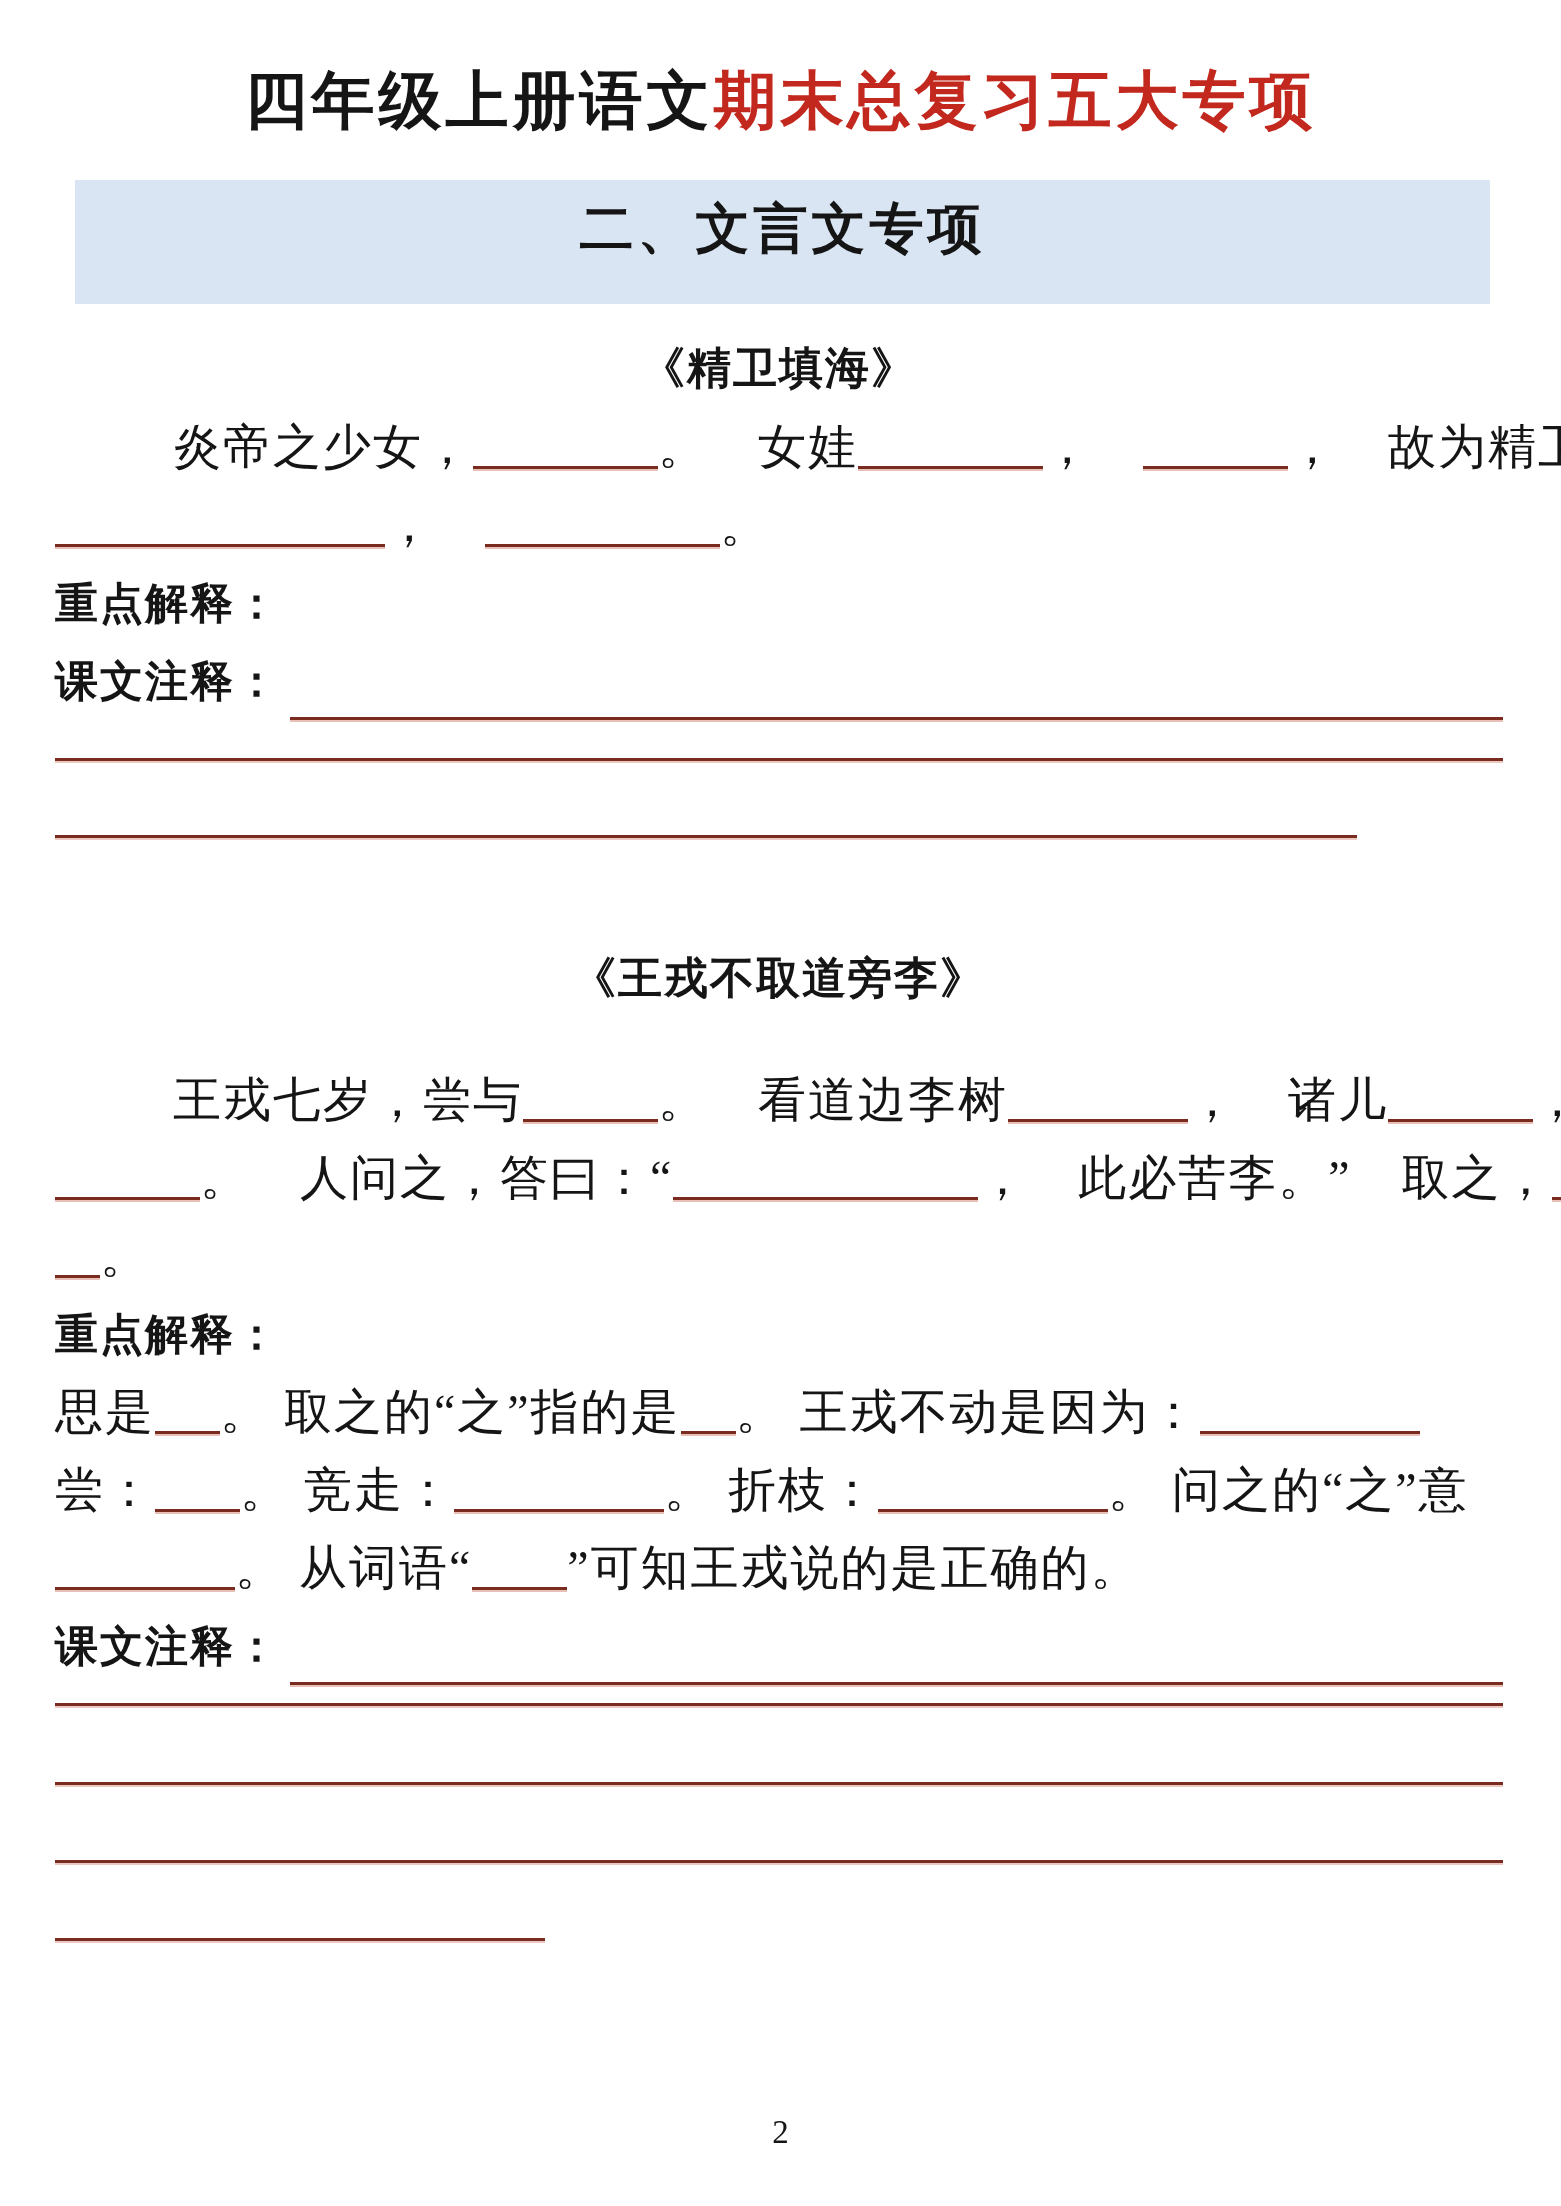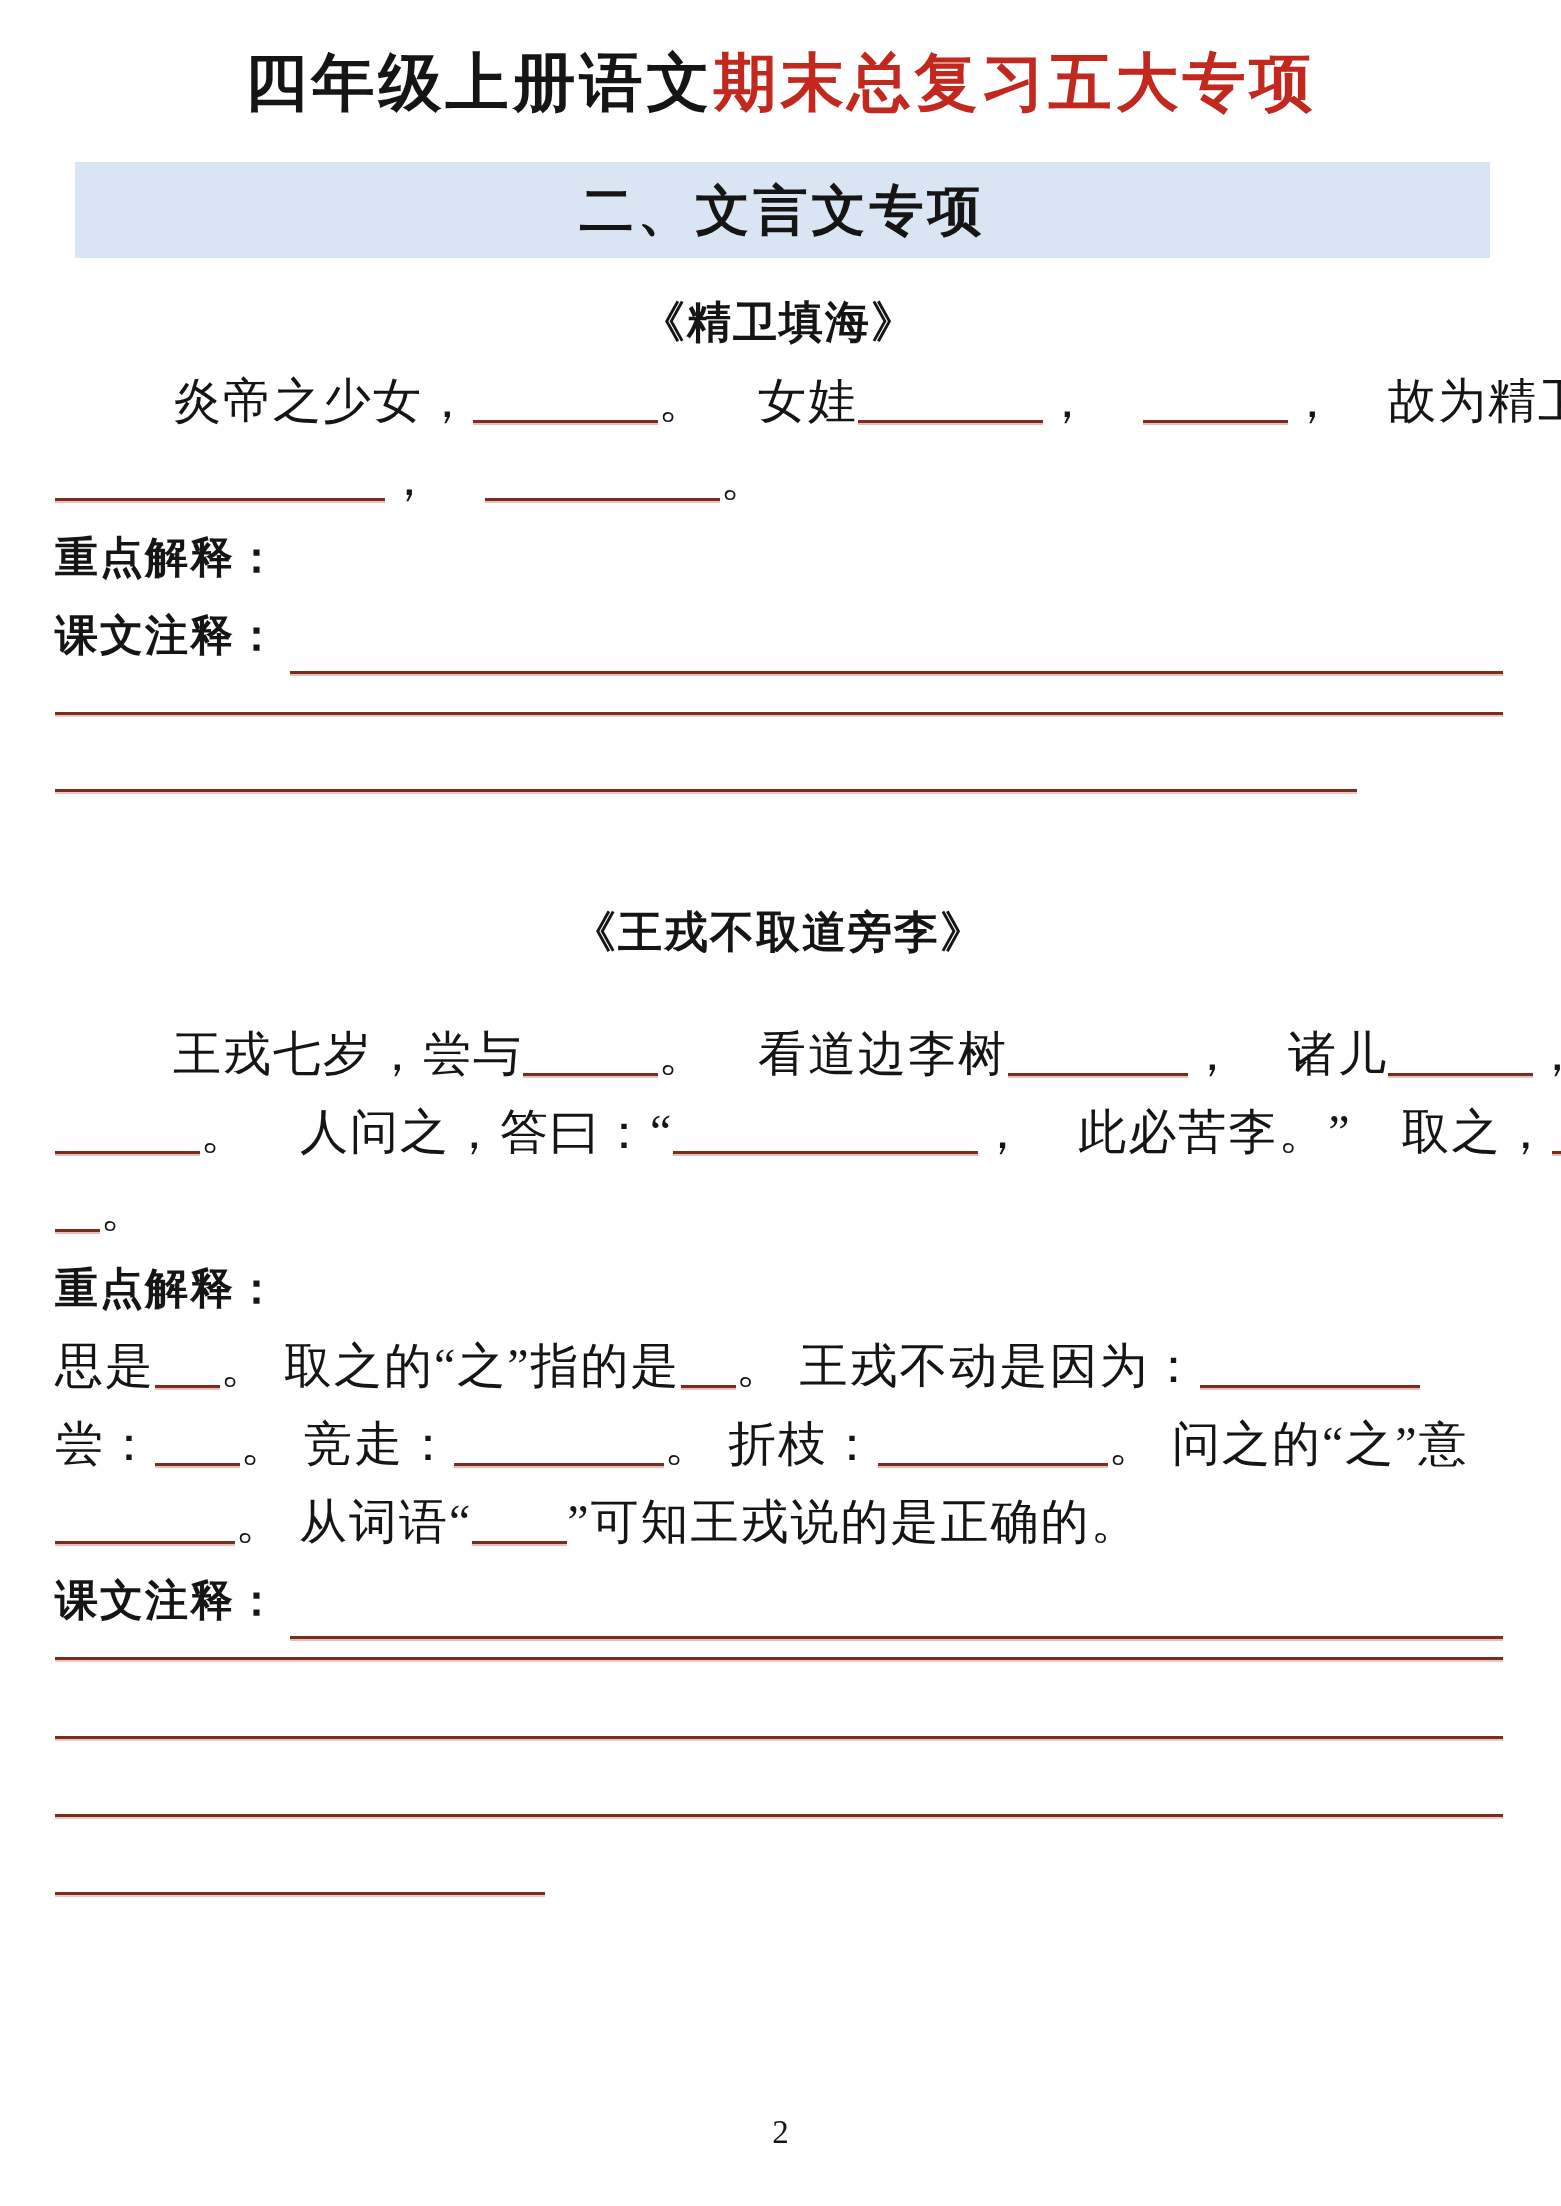--- a/index.html
+++ b/index.html
@@ -12,33 +12,33 @@
   .page{
     position:relative;
     width:1561px;
     height:2206px;
     background:#ffffff;
     overflow:hidden;
     font-family:"Liberation Serif", serif;
     color:var(--text_color);
   }
   .title{
-    padding-top:50px;
+    padding-top:68px;
     text-align:center;
     font-family:"Liberation Sans", sans-serif;
     font-weight:bold;
     font-size:63px;
     line-height:64px;
     letter-spacing:4px;
     white-space:nowrap;
   }
   .title .red{color:var(--accent_red);}
   .banner{
     margin:48px 71px 0 75px;
-    height:96px;
+    height:124px;
     line-height:96px;
     background:var(--banner_bg);
     text-align:center;
     font-family:"Liberation Sans", sans-serif;
     font-weight:bold;
     font-size:54px;
     letter-spacing:4px;
   }
   .content{padding:0 58px 0 55px;}
   .sec-h{

